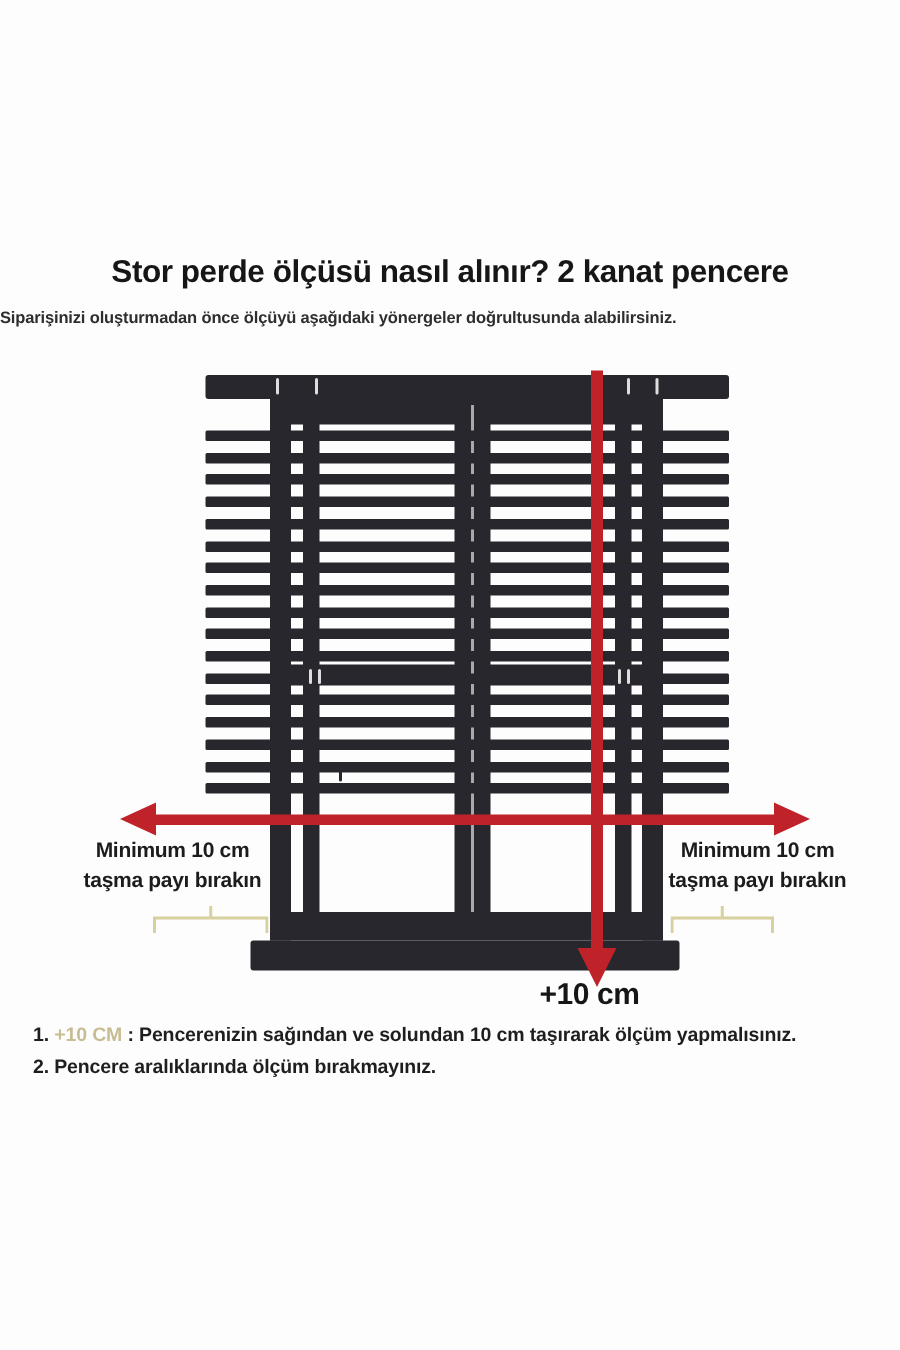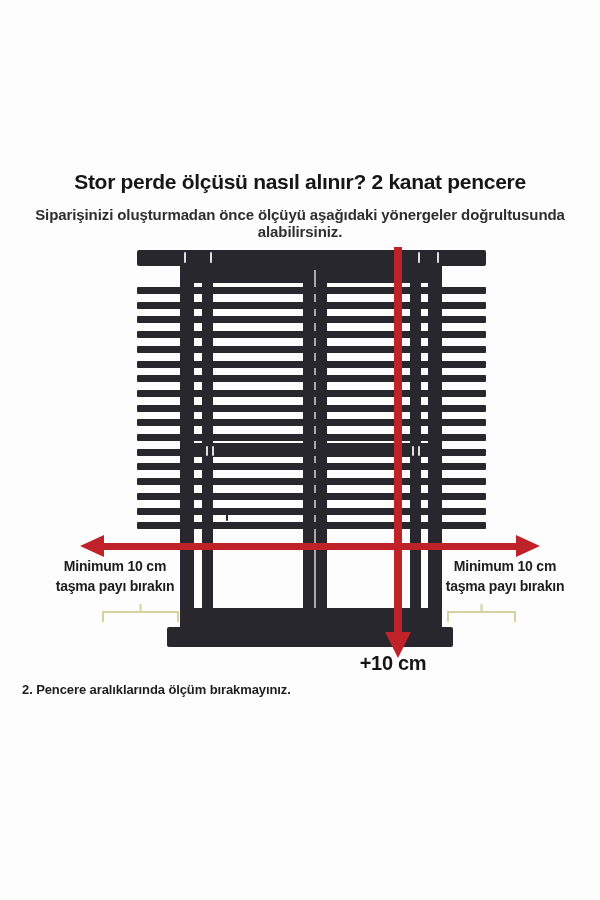--- a/index.html
+++ b/index.html
@@ -13,22 +13,22 @@
   .canvas{
     position:relative;width:600px;height:900px;margin:0 auto;
     background:#fdfdfd;overflow:hidden;
     font-family:Liberation Sans, sans-serif;
   }
   .title{
     position:absolute;left:0;right:0;top:170px;text-align:center;
     font-size:21px;font-weight:700;letter-spacing:-0.3px;color:var(--ink);
   }
   .subtitle{
-    position:absolute;left:0;right:0;top:206px;text-align:center;
-    font-size:15px;font-weight:600;color:#2e2e2e;letter-spacing:-0.1px;
+    position:absolute;left:0;right:0;top:206px;
+    font-size:11px;font-weight:600;color:#2e2e2e;letter-spacing:-0.1px;
   }
   .abs{position:absolute;}
   
   .frame{position:absolute;background:var(--dark);z-index:1;}
   .framegap{position:absolute;background:rgba(255,255,255,0.6);z-index:2;}
   .mark-light{position:absolute;background:rgba(255,255,255,0.85);z-index:4;border-radius:1px;}
   .mark-dark{position:absolute;background:var(--dark);z-index:2;border-radius:1px;}
   
   .blind-header{position:absolute;left:137px;top:250px;width:349px;height:16px;
     background:var(--dark);border-radius:2px;z-index:3;}
@@ -143,18 +143,23 @@
     </svg>
     <svg class="bracket" style="left:447px;top:603px;" width="69" height="20" viewBox="0 0 69 20">
       <path d="M1 19 V9 H68 V19 M34.5 9 V1" fill="none" stroke="var(--tan)" stroke-width="2"></path>
     </svg>
 
     <div class="plus-label">+10 cm</div>
   </div>
 
   <div class="notes">
     <div class="note">
+      <span>1.</span>
+      <span class="hl">+10 CM</span>
+      <span>: Pencerenizin sağından ve solundan 10 cm taşırarak ölçüm yapmalısınız.</span>
+    </div>
+    <div class="note">
       <span>2.</span>
       <span>Pencere aralıklarında ölçüm bırakmayınız.</span>
     </div>
   </div>
 
 </div>
 
 </body></html>

